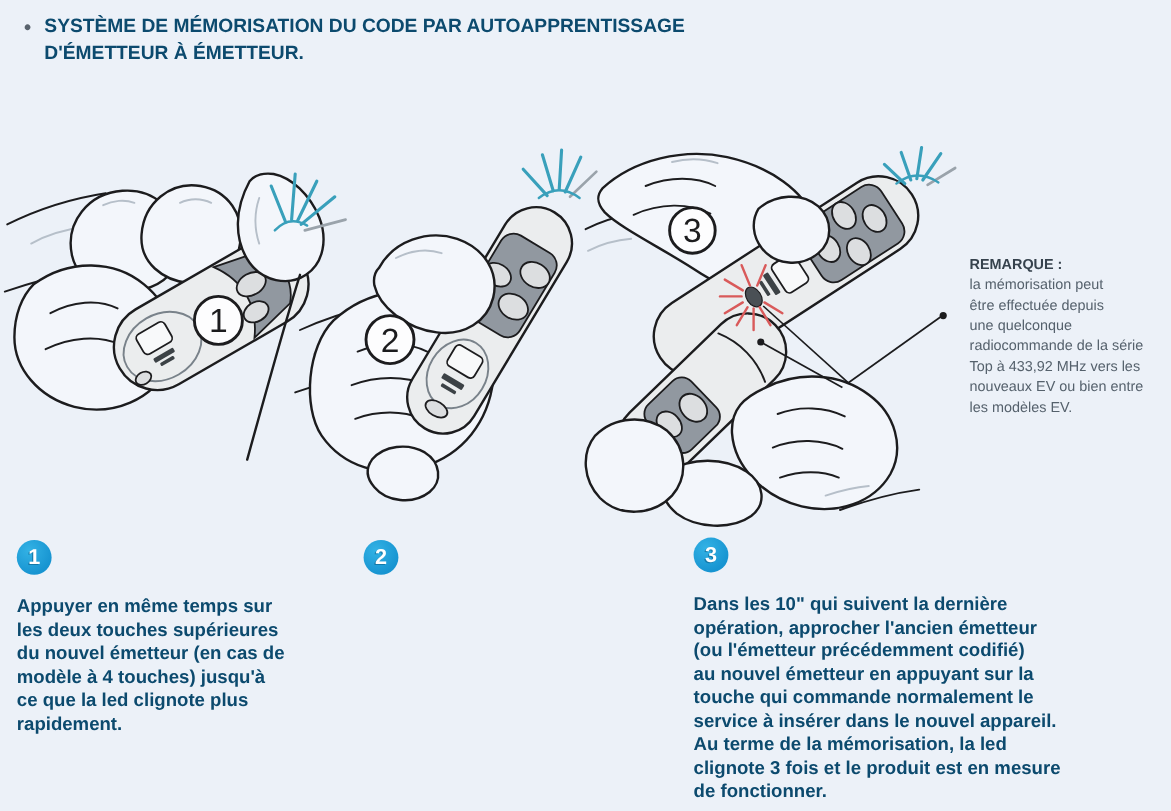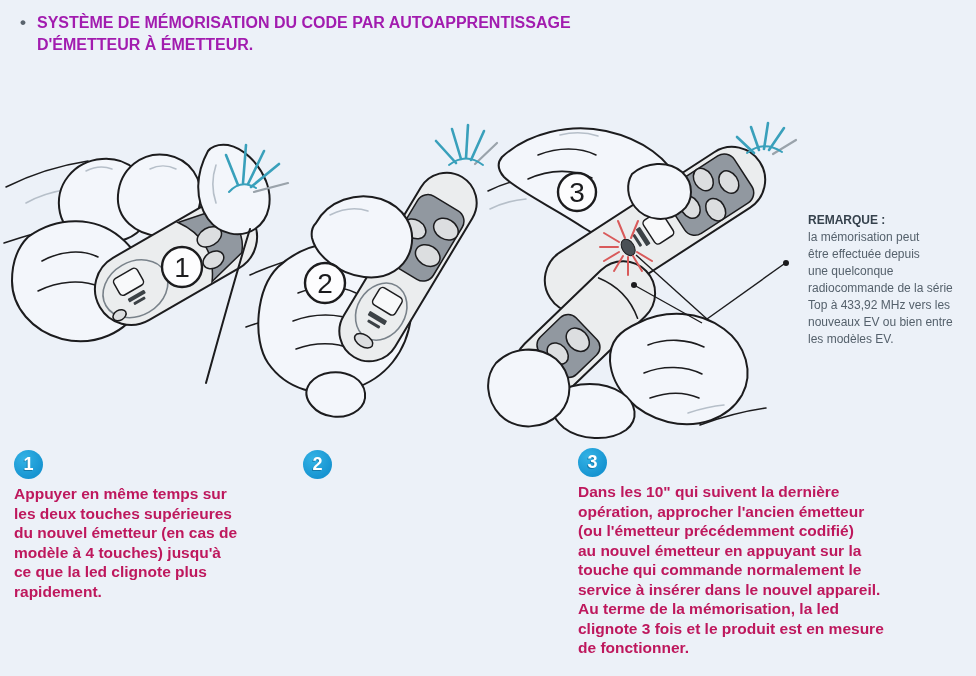--- a/index.html
+++ b/index.html
@@ -1,21 +1,21 @@
 <!DOCTYPE html>
 <html><head>
 <meta charset="utf-8">
 <style>
   html,body{margin:0;padding:0;background:#ecf1f8;}
   .page{position:relative;width:976px;height:676px;background:#ecf1f8;overflow:hidden;
         font-family:"Liberation Sans",sans-serif;}
   
   .title-row{position:absolute;left:20px;top:12px;display:flex;gap:11px;width:760px;}
   .bullet{color:#59636d;font-size:17px;font-weight:700;line-height:22px;}
-  .title-text{white-space:pre-line;color:#a21caf;font-weight:700;font-size:16px;line-height:22px;}
+  .title-text{white-space:pre-line;color:#0c4a6e;font-weight:700;font-size:16px;line-height:22px;}
   
   svg.illus{position:absolute;left:0;top:95px;}
   .ol{fill:none;stroke:#1c1c1e;stroke-width:2;stroke-linecap:round;stroke-linejoin:round;}
   .thin{stroke-width:1.6;}
   .handfill{fill:#f3f6fb;stroke:#1c1c1e;stroke-width:2;stroke-linejoin:round;}
   .body-sh{fill:#ebedee;stroke:#1c1c1e;stroke-width:2;}
   .panel{fill:#9198a0;stroke:#1c1c1e;stroke-width:1.5;}
   .btn{fill:#dcdee0;stroke:#1c1c1e;stroke-width:1.5;}
   .win{fill:#f8f9fa;stroke:#1c1c1e;stroke-width:1.5;}
   .logo{fill:#3c4246;}
@@ -29,21 +29,21 @@
   
   .remark{position:absolute;left:808px;top:212px;width:170px;}
   .remark-heading{font-size:12px;font-weight:700;color:#36424d;line-height:17px;}
   .remark-body{font-size:12px;font-weight:400;color:#55616c;line-height:17px;white-space:pre-line;}
   
   .step{position:absolute;}
   .badge{width:29px;height:29px;border-radius:50%;
          background:radial-gradient(circle at 35% 30%, #33b2e5, #1794d1 72%);
          color:#fff;font-weight:700;font-size:18px;display:flex;align-items:center;justify-content:center;
          text-shadow:-1px 1px 0 rgba(10,90,130,.55);}
-  .step-text{margin-top:5px;font-size:15.5px;font-weight:700;color:#be185d;line-height:19.5px;white-space:pre-line;}
+  .step-text{margin-top:17px;font-size:15.5px;font-weight:700;color:#0c4a6e;line-height:19.5px;white-space:pre-line;}
   .step1{left:14px;top:450px;width:285px;}
   .step2{left:303px;top:450px;width:266px;}
   .step3{left:578px;top:448px;width:376px;}
 </style>
 </head>
 <body>
 
 <div class="page">
 
   <div class="title-row">

